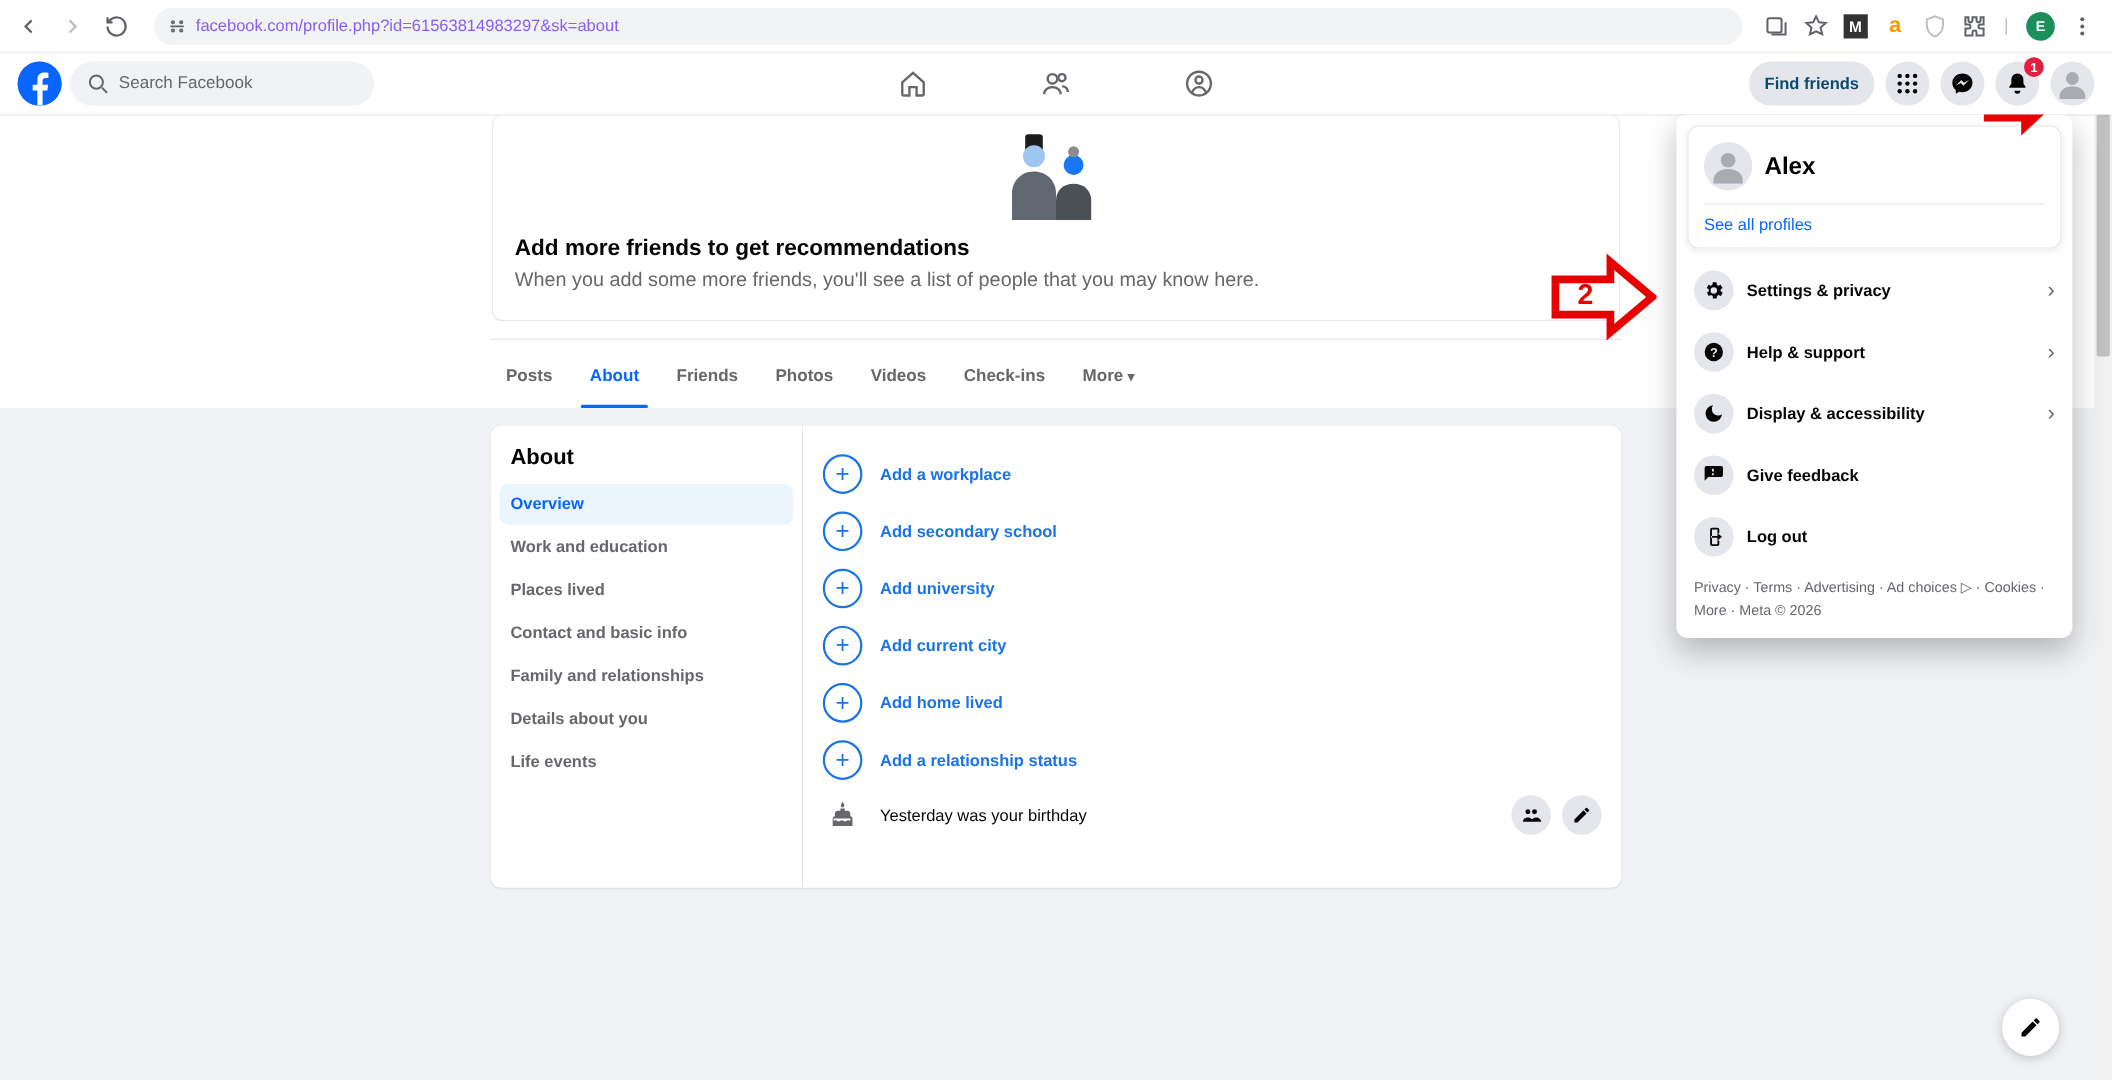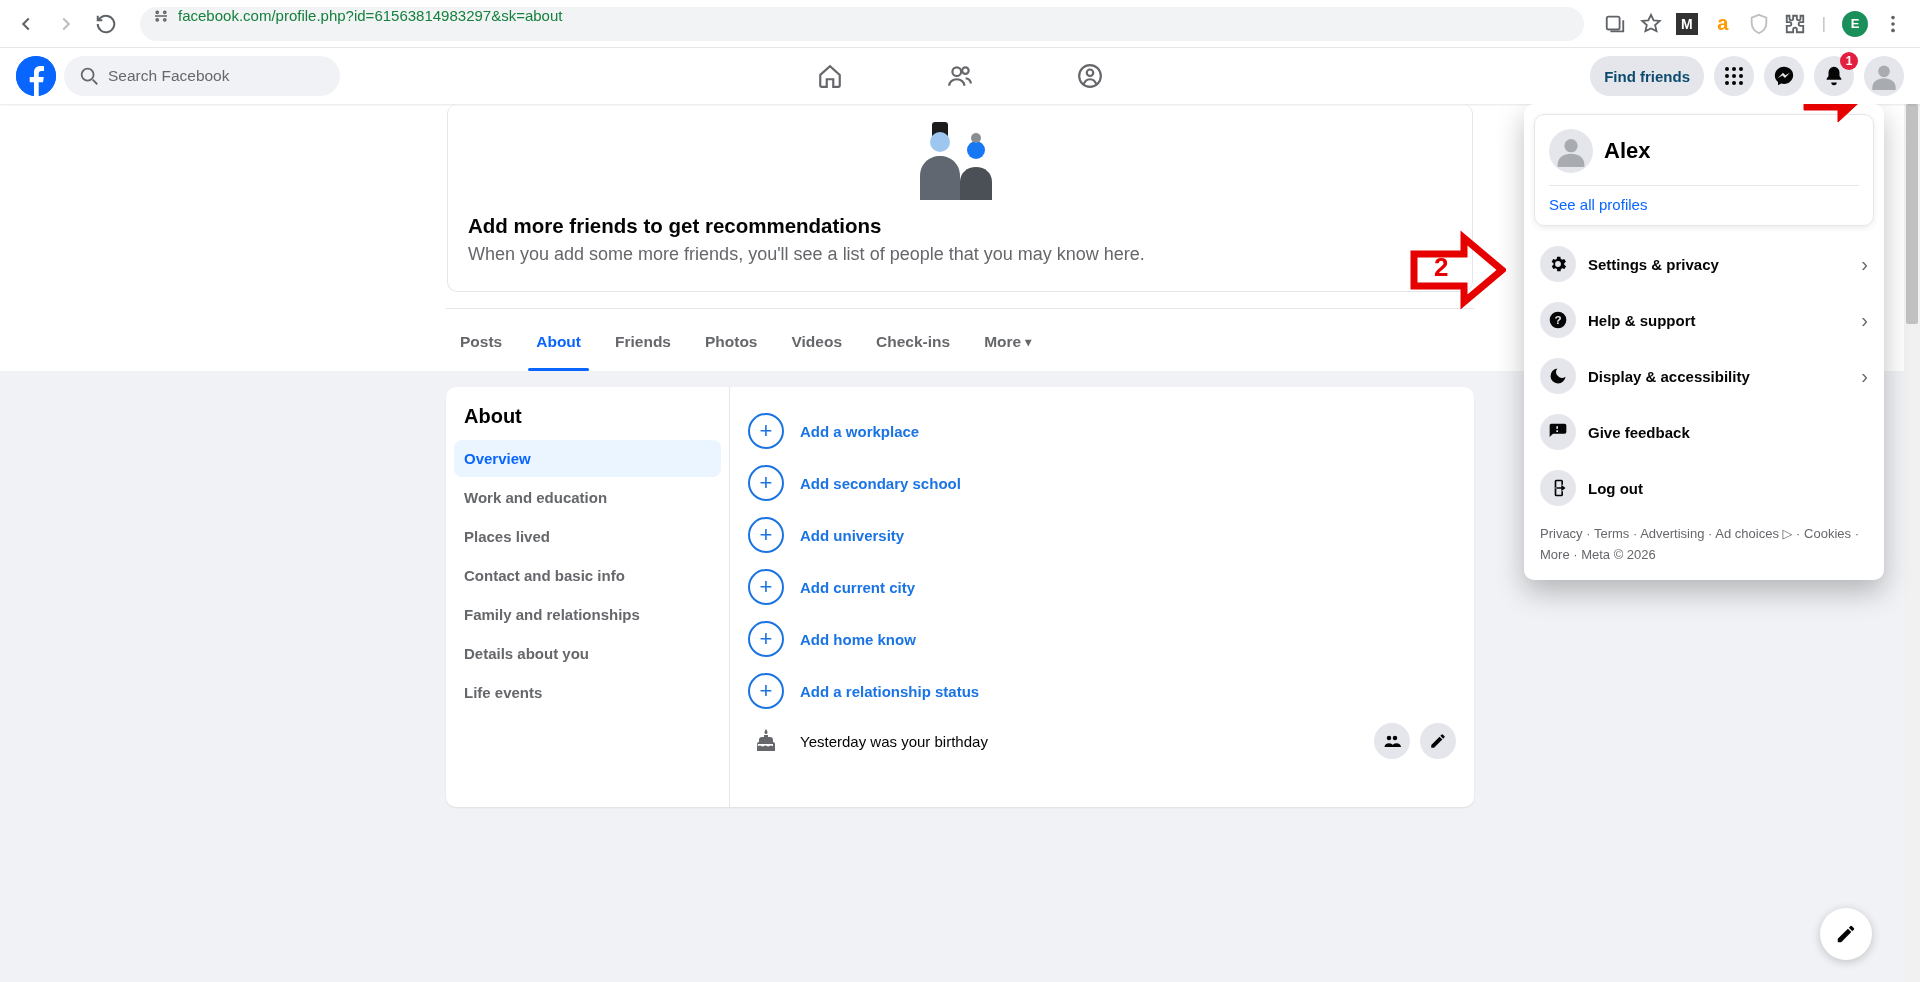--- a/index.html
+++ b/index.html
@@ -2,21 +2,21 @@
 <html><head>
 <meta charset="utf-8">
 <style>
 * { margin: 0; padding: 0; box-sizing: border-box; font-family: "Segoe UI", Helvetica, Arial, sans-serif; }
 body { background: #fff; width: 1920px; height: 982px; overflow: hidden; position: relative; }
 
 
 .browser-bar { height: 48px; background: #fff; display: flex; align-items: center; padding: 0 12px; gap: 12px; border-bottom: 1px solid #e8e8e8; }
 .nav-btn { width: 28px; height: 28px; display: flex; align-items: center; justify-content: center; color: #5f6368; border-radius: 50%; cursor: pointer; }
 .nav-btn.disabled { color: #bdbdbd; }
-.url-bar { flex: 1; height: 34px; background: #f1f3f4; border-radius: 17px; display: flex; padding: 0 12px; gap: 8px; font-size: 15px; color: #15803d; margin: 4px 8px; }
+.url-bar { flex: 1; height: 34px; background: #f1f3f4; border-radius: 17px; display: flex; align-items: center; padding: 0 12px; gap: 8px; font-size: 15px; color: #8b5cf6; margin: 4px 8px; }
 .url-icon { width: 18px; height: 18px; display:flex; align-items:center; justify-content:center; color:#5f6368; }
 .chrome-right { display: flex; align-items: center; gap: 14px; padding-right: 4px; }
 .chrome-right .ico { width: 22px; height: 22px; display:flex; align-items:center; justify-content:center; color:#5f6368; }
 .chrome-ext-m { width:22px; height:22px; background:#323232; color:#fff; display:flex; align-items:center; justify-content:center; font-weight:700; font-size:14px; }
 .chrome-ext-a { width:22px; height:22px; color:#ff9900; font-weight:900; font-size:20px; display:flex; align-items:center; justify-content:center; }
 .chrome-avatar { width:26px; height:26px; border-radius:50%; background:#1a8f5a; color:#fff; display:flex; align-items:center; justify-content:center; font-size:13px; font-weight:600; }
 
 
 .fb-header { height: 56px; background:#fff; box-shadow: 0 1px 2px rgba(0,0,0,0.1); display:flex; align-items:center; padding: 0 16px; position: relative; z-index: 50; }
 .fb-logo { width:40px; height:40px; border-radius:50%; background:#0866ff; display:flex; align-items:center; justify-content:center; color:#fff; font-size:30px; font-weight:800; font-family: Arial; }
@@ -288,21 +288,21 @@
         <div class="add-row">
             <div class="add-circ">+</div>
             <span class="lbl">Add university</span>
           </div>
         <div class="add-row">
             <div class="add-circ">+</div>
             <span class="lbl">Add current city</span>
           </div>
         <div class="add-row">
             <div class="add-circ">+</div>
-            <span class="lbl">Add home know</span>
+            <span class="lbl">Add home lived</span>
           </div>
         <div class="add-row">
             <div class="add-circ">+</div>
             <span class="lbl">Add a relationship status</span>
           </div>
         <div class="bday-row">
           <div class="bday-ico">
             <svg width="24" height="24" viewBox="0 0 24 24" fill="#65676b">
                 <path d="M12 5a1.5 1.5 0 0 0 1.5-1.5C13.5 2 12 0 12 0s-1.5 2-1.5 3.5A1.5 1.5 0 0 0 12 5zm7 8v-2a3 3 0 0 0-3-3h-2V6h-4v2H8a3 3 0 0 0-3 3v2c-1.1 0-2 .9-2 2v7h18v-7c0-1.1-.9-2-2-2zM5 15h14v2.2c-.7 0-1.3-.6-2-.6-1.4 0-1.4 1-2.8 1s-1.4-1-2.8-1-1.4 1-2.8 1-1.4-1-2.8-1c-.7 0-1.3.6-2 .6V15z"></path>
               </svg>

